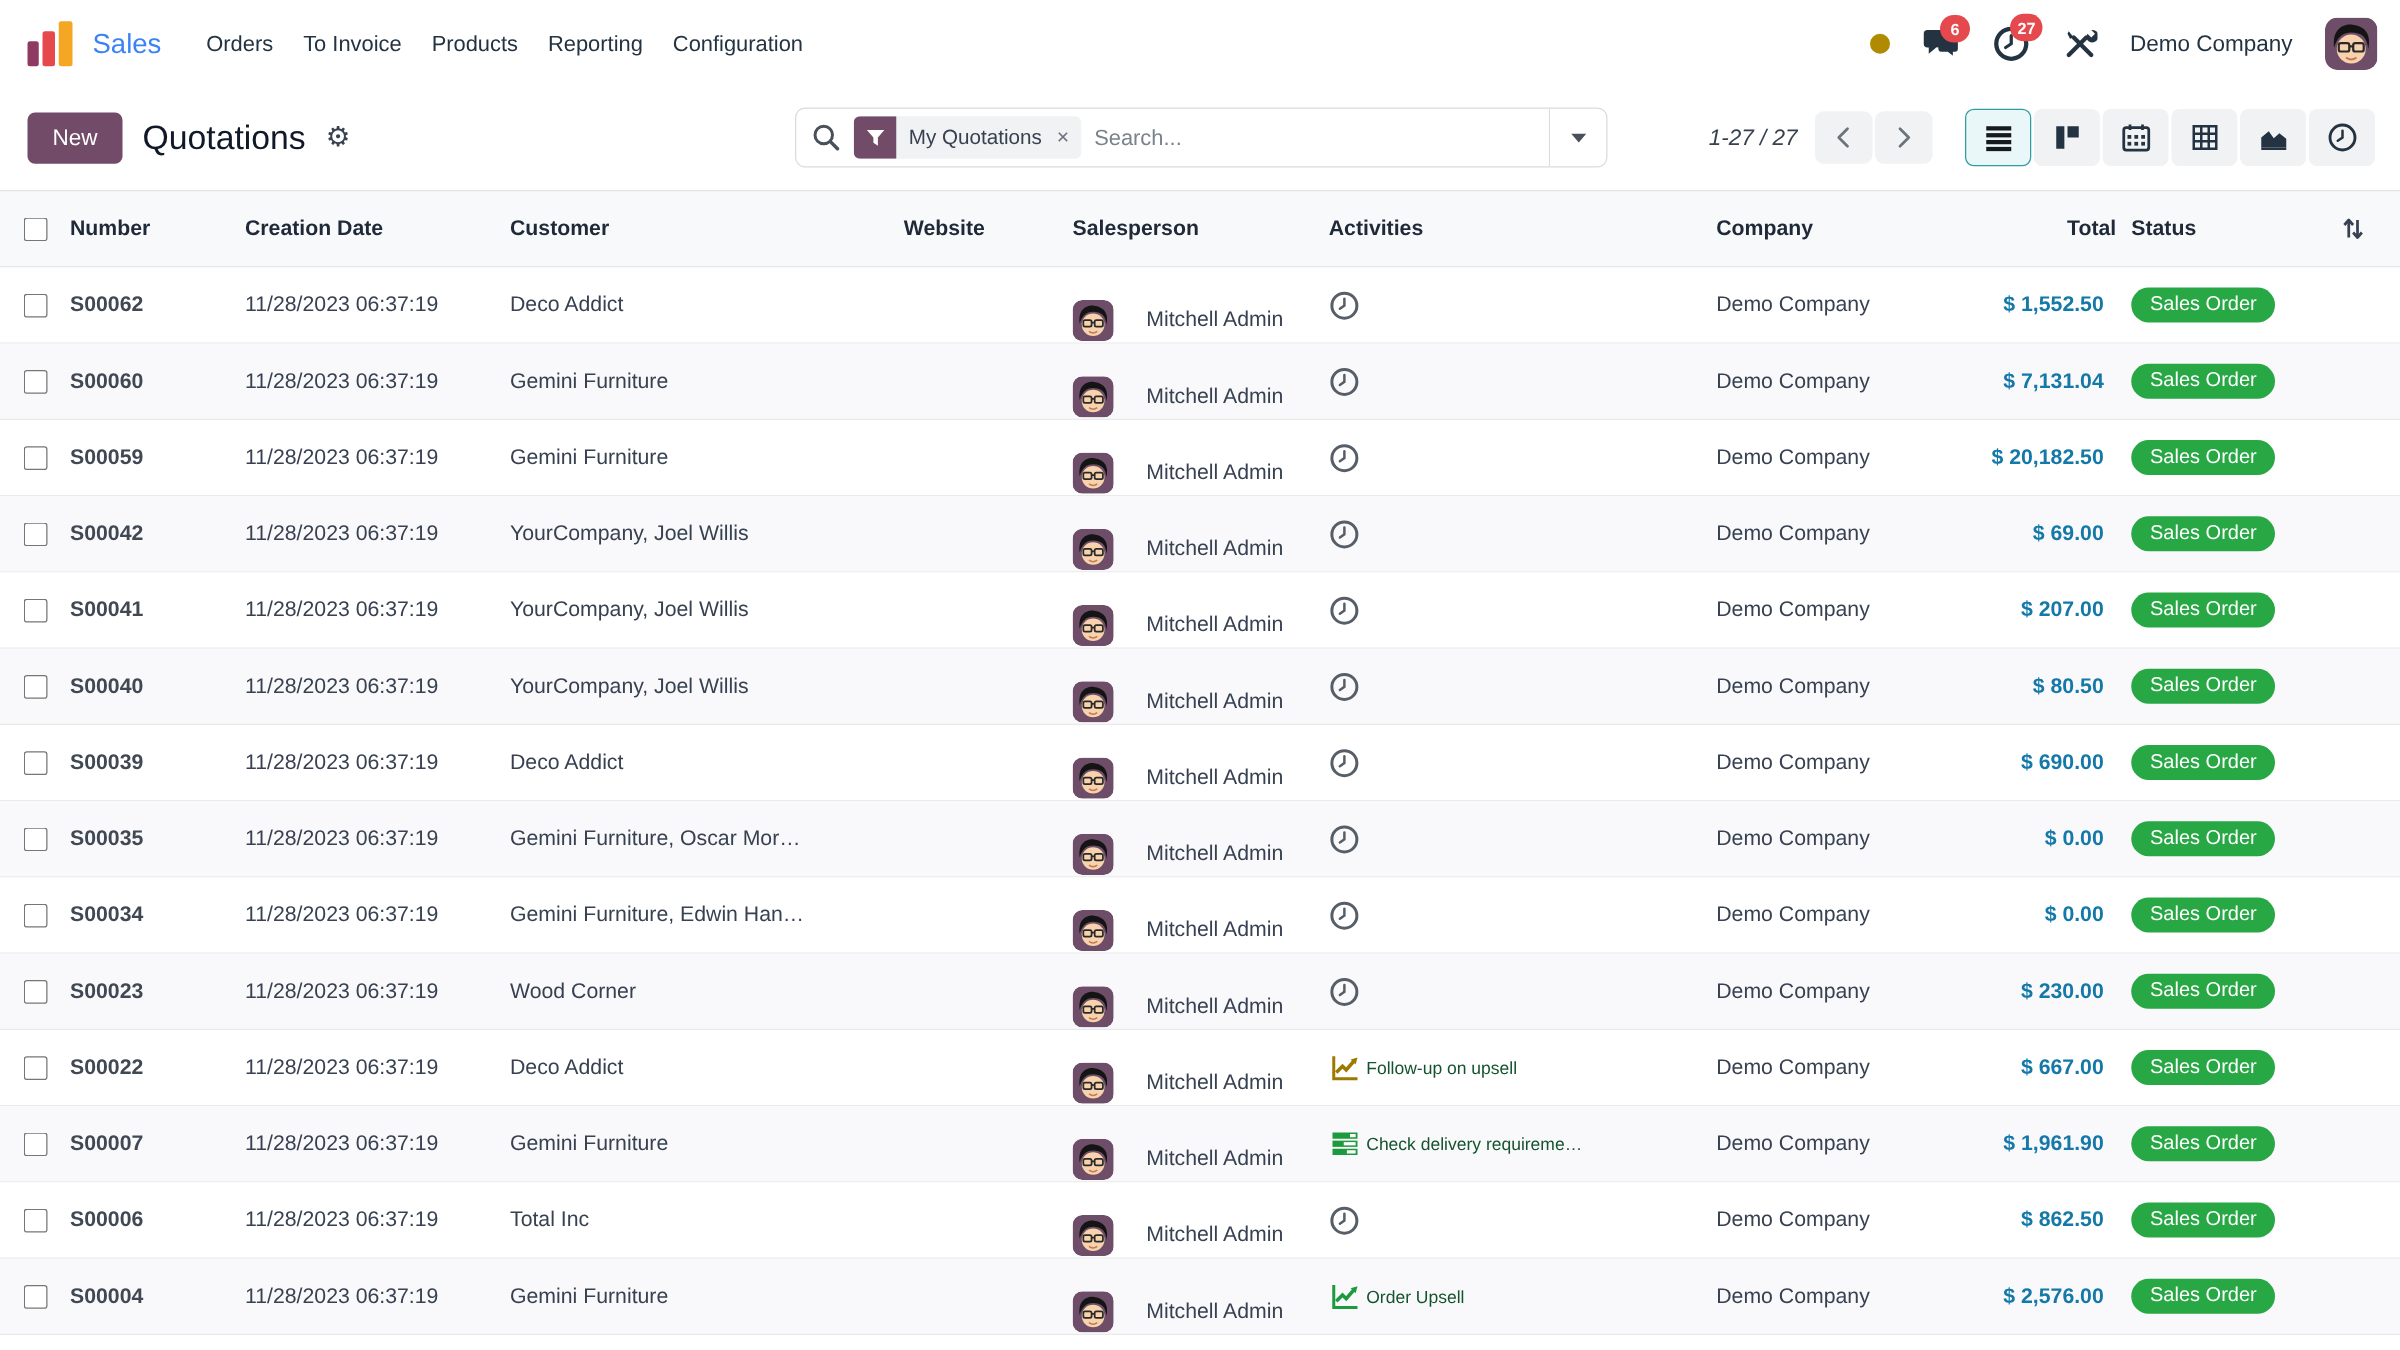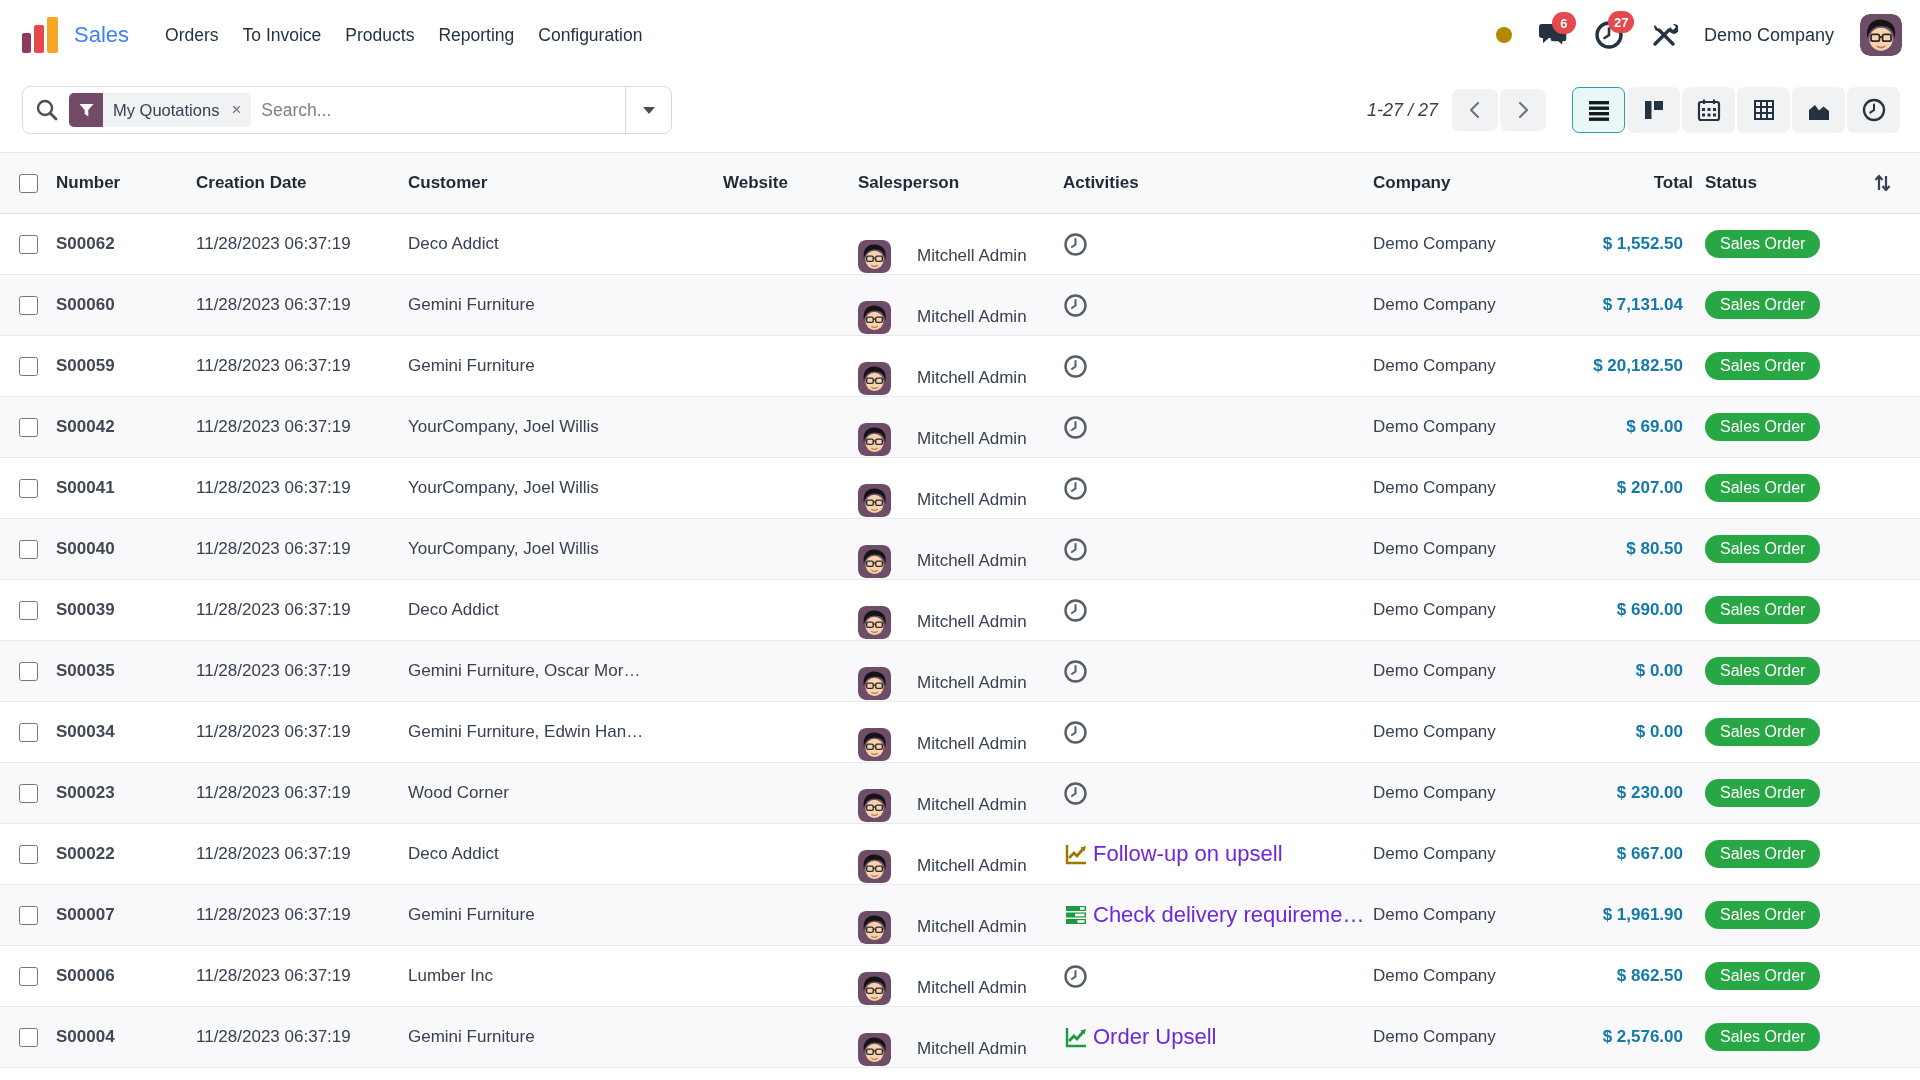--- a/index.html
+++ b/index.html
@@ -61,21 +61,21 @@
   .cell-check { display:flex; justify-content:center; }
   input[type=checkbox] { width:19px; height:19px; accent-color:#714B67; border-radius:4px; cursor:pointer; }
 
   .tbody .grid-row { height:61px; border-bottom:1px solid #e9eaec; background:#fff; cursor:pointer; }
   .tbody .grid-row:nth-child(even) { background:#f9f9fb; }
   .cell { font-size:17px; color:#374151; white-space:nowrap; overflow:hidden; text-overflow:ellipsis; padding-right:10px; }
   .cell.number { font-weight:bold; color:#404854; }
   .cell.sales { display:flex; align-items:center; gap:26px; overflow:visible;margin-top:24px; }
   .row-avatar { width:33px; height:33px; border-radius:8px; overflow:hidden; flex:0 0 auto; }
   .cell.activity { display:flex; align-items:center; gap:4px; overflow:visible; }
-  .act-label { font-size:22px; color:#6d28d9; }
+  .act-label { font-size:14px; color:#14532d; }
   .cell.total { font-weight:bold; color:#1478a8; font-size:17px; }
   .status-badge { display:inline-block; background:#28a745; color:#fff; font-weight:normal; font-size:16px; padding:5px 15px; border-radius:16px; }
   .cell.status { padding-left:12px; overflow:visible; }
   .col-settings { display:flex; justify-content:center; cursor:pointer; }
 
   .stub-row { height:61px; background:#fff; }
 
   svg { display:block; }
 </style>
 </head>
@@ -143,20 +143,25 @@
           <rect x="10.5" y="19.5" width="8" height="6.4" rx="1.6" fill="none" stroke="#2a2a2a" stroke-width="1.7"></rect>
           <rect x="21.5" y="19.5" width="8" height="6.4" rx="1.6" fill="none" stroke="#2a2a2a" stroke-width="1.7"></rect>
           <line x1="18.5" y1="22" x2="21.5" y2="22" stroke="#2a2a2a" stroke-width="1.7"></line>
           <path d="M16 30.5 Q20 33.5 24 30.5" stroke="#c27a55" stroke-width="1.5" fill="none"></path>
         </svg>
       </div>
     </div>
   </header>
 
   <div class="control-panel">
+    <div class="cp-left">
+      <button class="btn-new">New</button>
+      <span class="page-title">Quotations</span>
+      <span class="gear">⚙</span>
+    </div>
 
     <div class="searchbox">
       <div class="search-main">
         <span>
           <svg width="24" height="24" viewBox="0 0 24 24">
             <circle cx="10" cy="10" r="7" fill="none" stroke="#49505a" stroke-width="2.4"></circle>
             <line x1="15.5" y1="15.5" x2="21" y2="21" stroke="#49505a" stroke-width="2.8" stroke-linecap="round"></line>
           </svg>
         </span>
         <div class="facet">
@@ -757,21 +762,21 @@
     </div>
     <div class="cell"></div>
   </div>
 
   <div class="grid-row">
     <div class="cell-check">
             <input type="checkbox" style="">
           </div>
     <div class="cell number">S00006</div>
     <div class="cell">11/28/2023 06:37:19</div>
-    <div class="cell">Lumber Inc</div>
+    <div class="cell">Total Inc</div>
     <div class="cell"></div>
     <div class="cell sales">
       <span class="row-avatar">
         <svg width="33" height="33" viewBox="0 0 40 40">
           <rect width="40" height="40" rx="9" fill="#6e4d68"></rect>
           <ellipse cx="20" cy="24" rx="11" ry="11" fill="#f7d2ac"></ellipse>
           <path d="M7 23 C5 8, 15 4.5, 21 5.5 C32 7, 35 14, 33 24 C32 15, 28 11.5, 20 11.5 C13 11.5, 9 16, 7 23 Z" fill="#141414"></path>
           <rect x="10.5" y="19.5" width="8" height="6.4" rx="1.6" fill="none" stroke="#2a2a2a" stroke-width="1.7"></rect>
           <rect x="21.5" y="19.5" width="8" height="6.4" rx="1.6" fill="none" stroke="#2a2a2a" stroke-width="1.7"></rect>
           <line x1="18.5" y1="22" x2="21.5" y2="22" stroke="#2a2a2a" stroke-width="1.7"></line>

